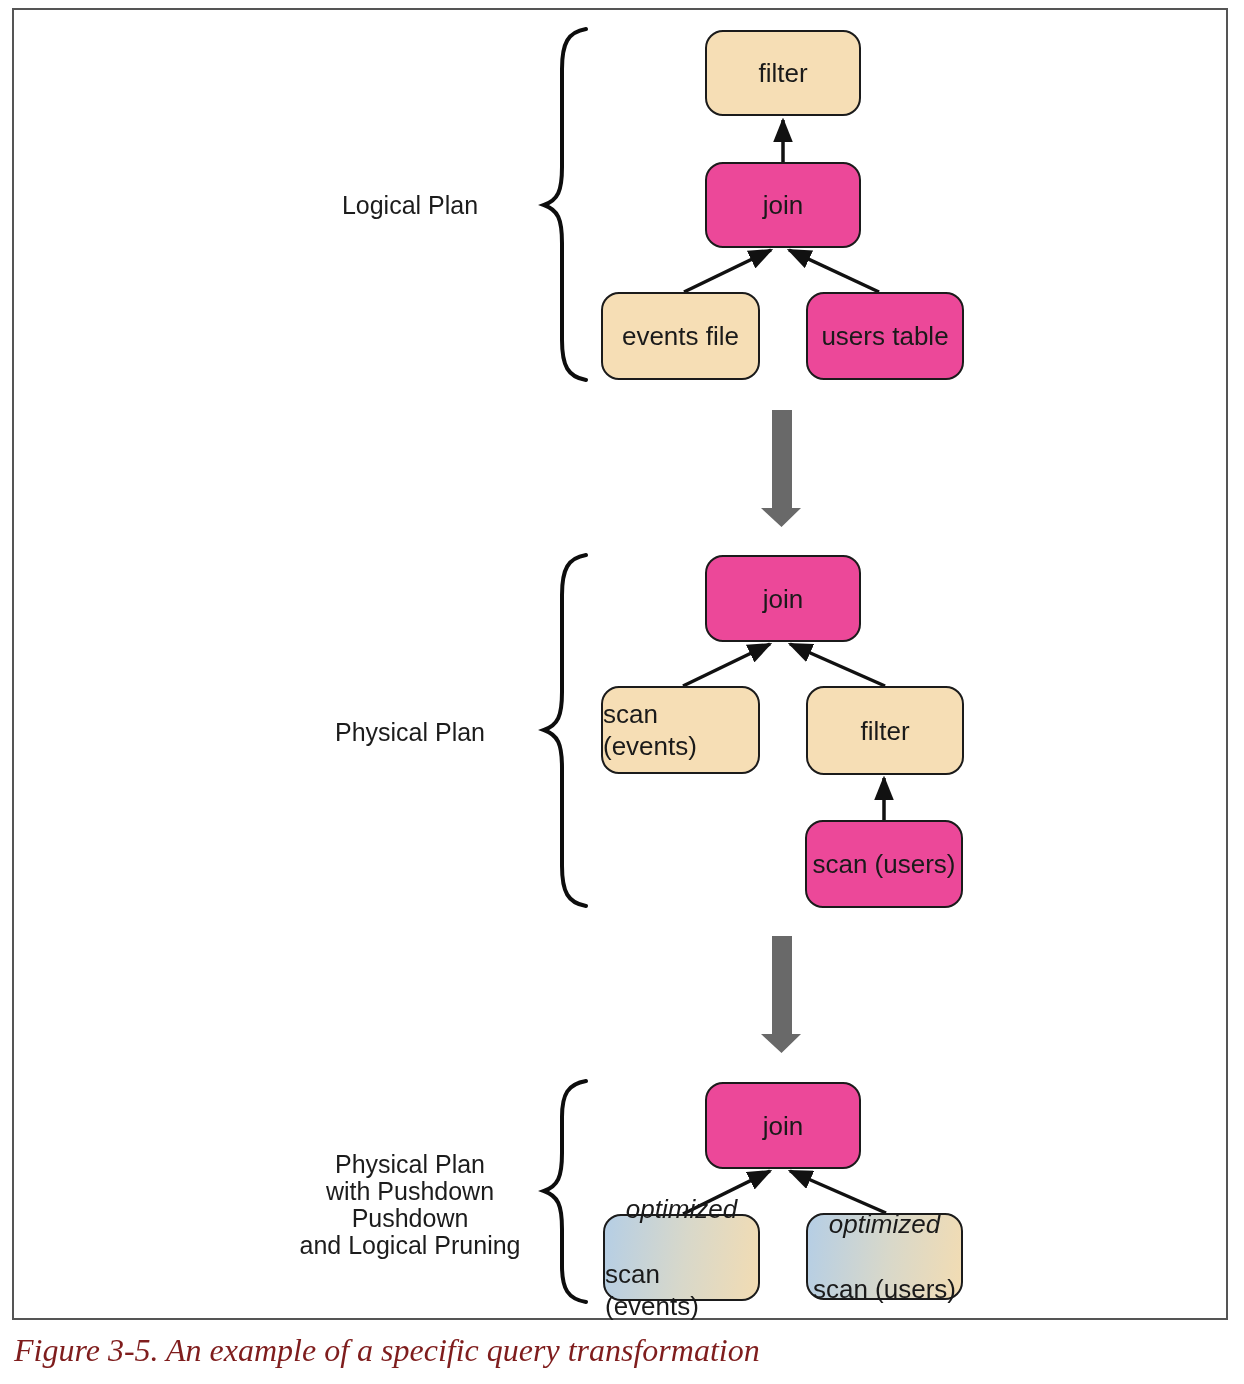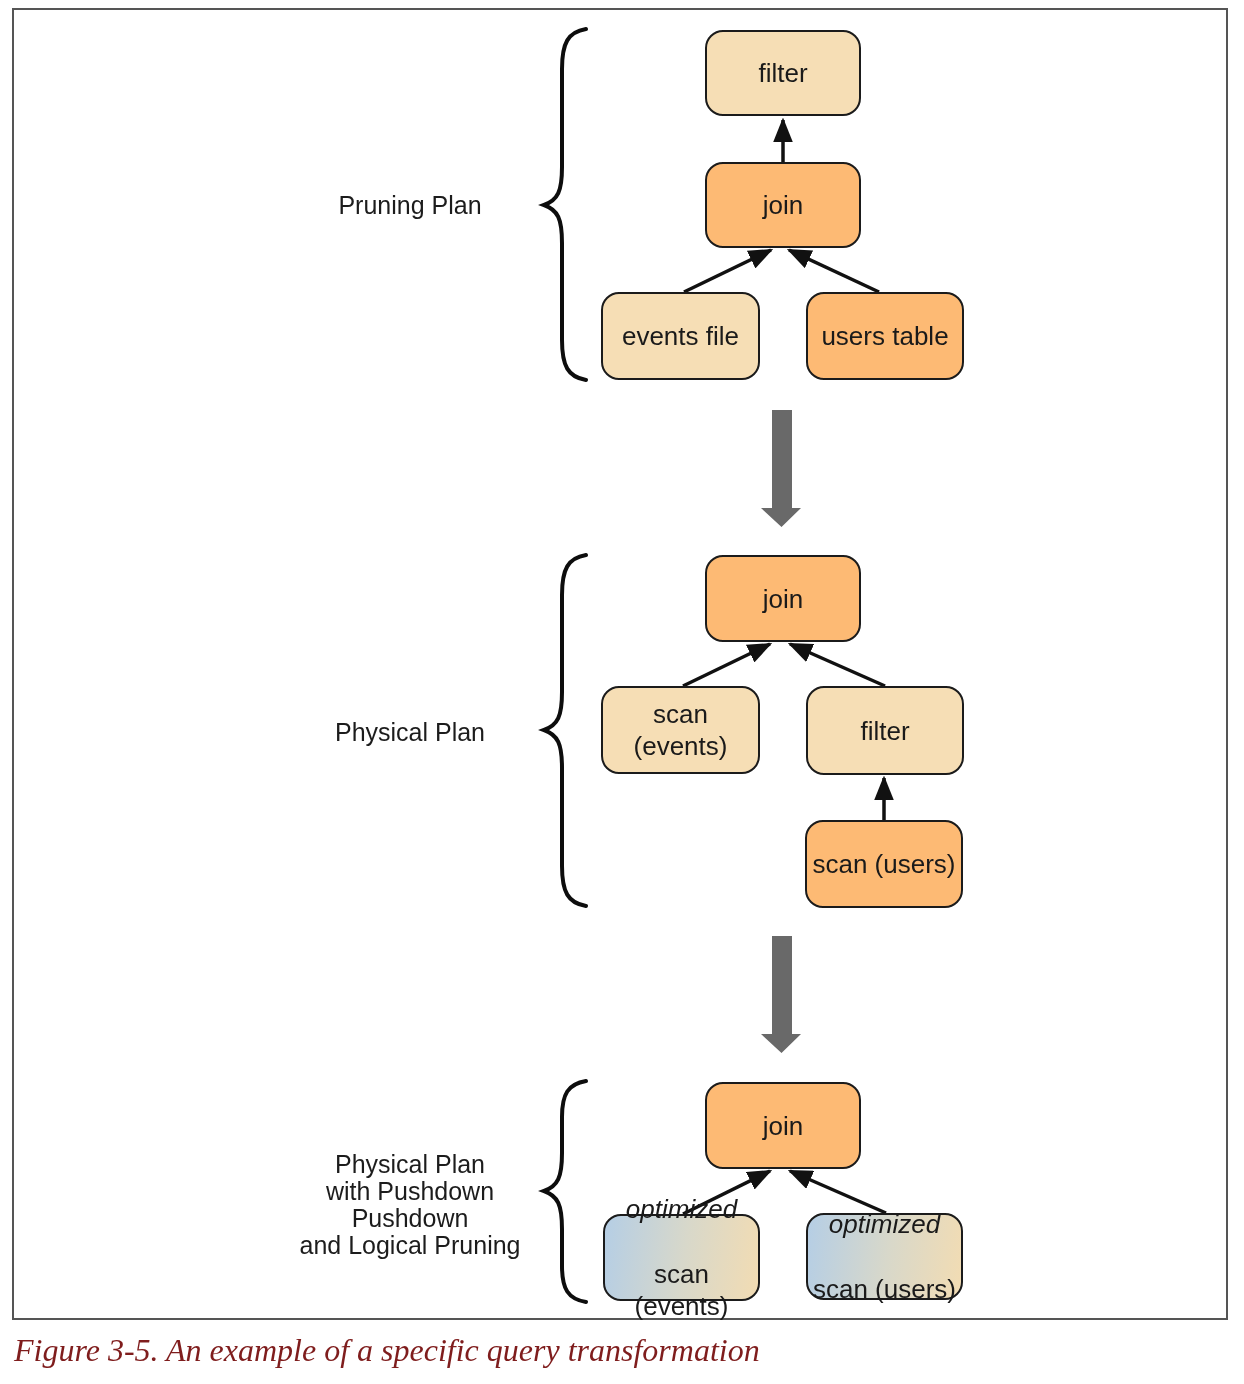--- a/index.html
+++ b/index.html
@@ -29,25 +29,25 @@
     position: absolute;
     box-sizing: border-box;
     border: 2px solid #1b1b1b;
     border-radius: 18px;
     display: flex;
     flex-direction: column;
     align-items: center;
     justify-content: center;
     font-size: 26px;
     color: #1a1a1a;
-    text-align: center;
+    text-align: left;
     line-height: 32px;
   }
   .node.tan  { background: #f6deb5; }
-  .node.blue { background: #fdba74; }
+  .node.blue { background: #ec4899; }
   .node.grad { background: linear-gradient(97deg, #b5cee5 0%, #d8d8ca 52%, #f2dcb3 100%); gap: 33px; }
   .node .em { font-style: italic; }
   .plan-label {
     position: absolute;
     width: 250px;
     text-align: center;
     font-size: 25px;
     line-height: 27px;
     color: #1c1c1c;
   }
@@ -91,21 +91,21 @@
     <line x1="885" y1="686" x2="790" y2="644" stroke="#111111" stroke-width="3.5" marker-end="url(#ah)"></line>
     <line x1="884" y1="821" x2="884" y2="778" stroke="#111111" stroke-width="3.5" marker-end="url(#ah)"></line>
 
     <polygon points="772,936 792,936 792,1034 801,1034 781.5,1053 761,1034 772,1034" fill="#696969"></polygon>
 
     <line x1="683" y1="1214" x2="770" y2="1171" stroke="#111111" stroke-width="3.5" marker-end="url(#ah)"></line>
     <line x1="886" y1="1213" x2="790" y2="1171" stroke="#111111" stroke-width="3.5" marker-end="url(#ah)"></line>
   </svg>
 
   <div class="plan-label" style="left:285px; top:192px;">
-    <div>Pruning Plan</div>
+    <div>Logical Plan</div>
   </div>
   <div class="node tan" style="left:705px; top:30px;  width:156px; height:86px;">filter</div>
   <div class="node blue" style="left:705px; top:162px; width:156px; height:86px;">join</div>
   <div class="node tan" style="left:601px; top:292px; width:159px; height:88px;">events file</div>
   <div class="node blue" style="left:806px; top:292px; width:158px; height:88px;">users table</div>
 
   <div class="plan-label" style="left:285px; top:719px;">
     <div>Physical Plan</div>
   </div>
   <div class="node blue" style="left:705px; top:555px; width:156px; height:87px;">join</div>

